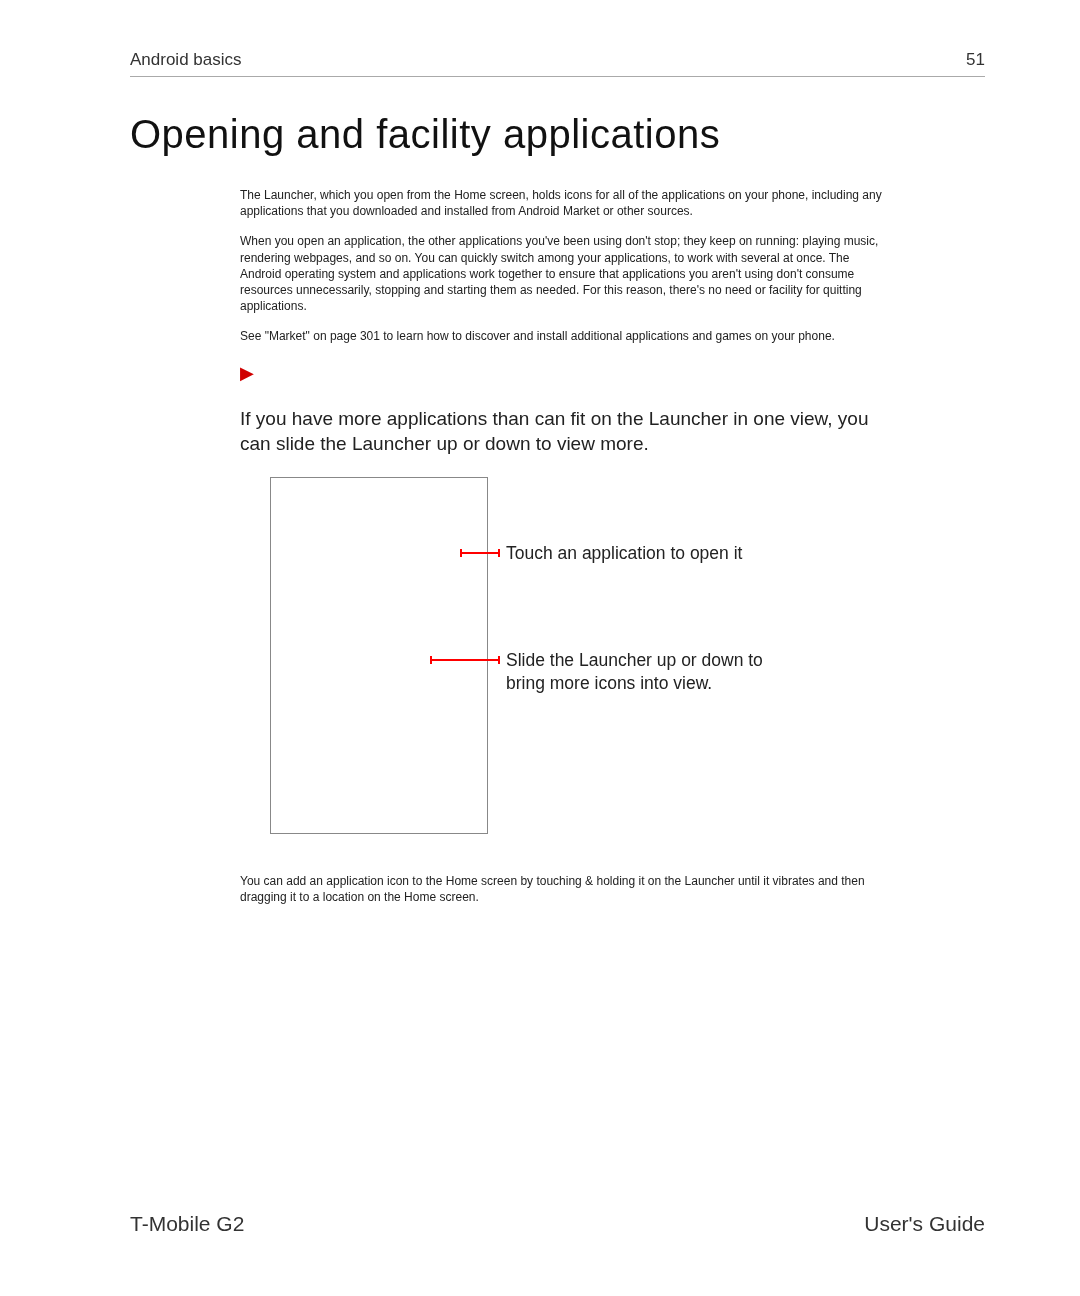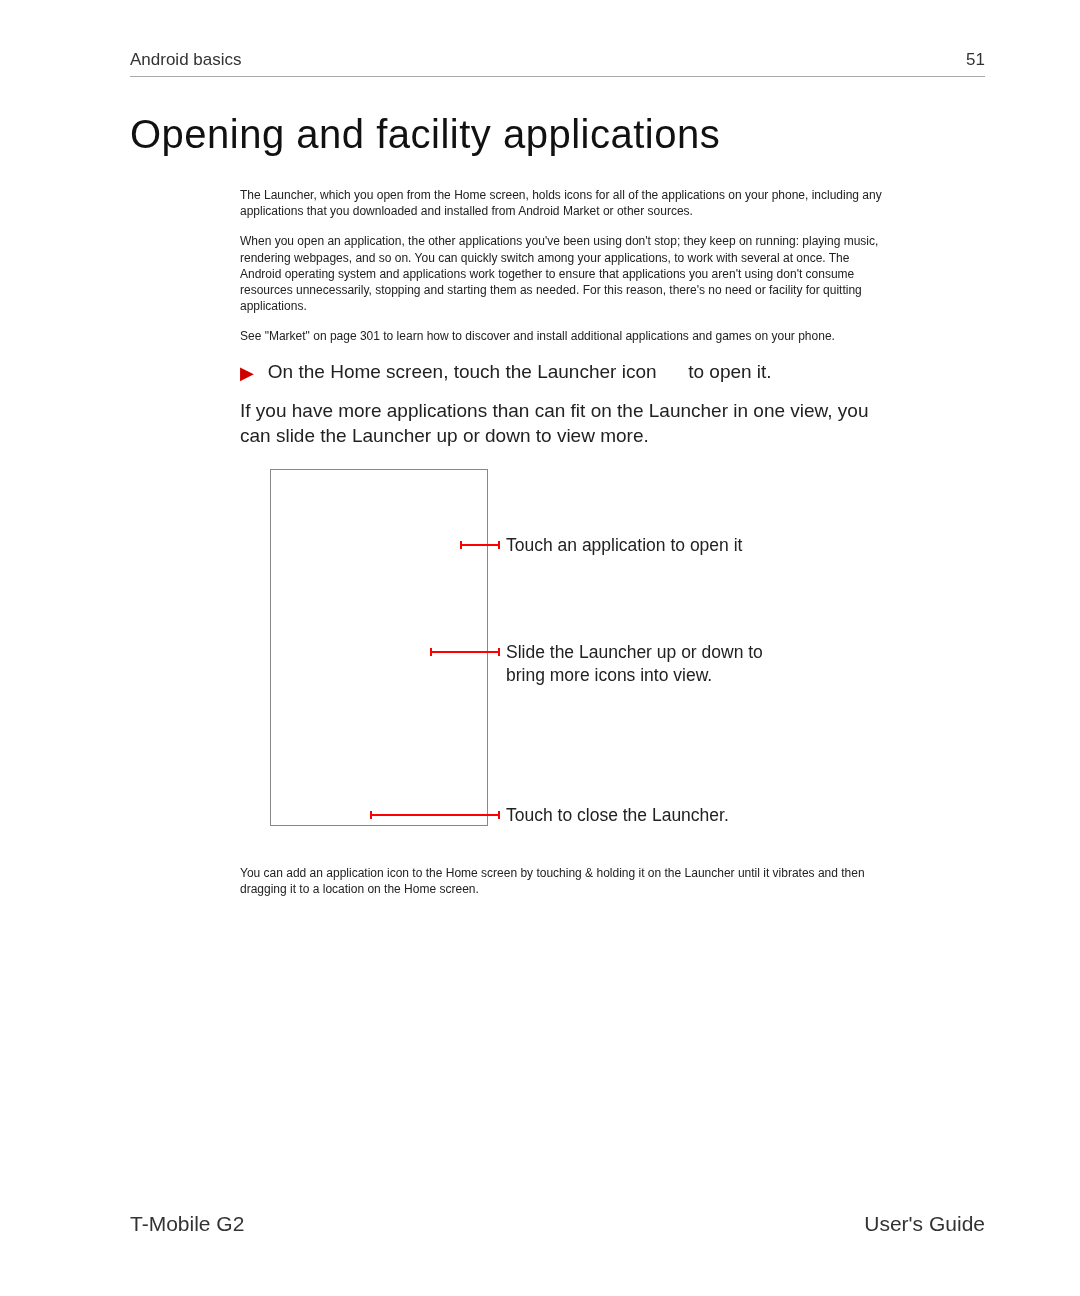--- a/index.html
+++ b/index.html
@@ -62,21 +62,21 @@
     margin-top: 2px;
   }
   .bullet-text {
     font-size: 19px;
     line-height: 1.35;
     color: #222;
   }
   .indented-para {
     font-size: 19px;
     line-height: 1.35;
-    margin: 12px 0 20px 0;
+    margin: 20px 0 20px 0;
     color: #222;
   }
   
   .diagram-wrap {
     position: relative;
     height: 380px;
     margin-left: 30px;
     margin-bottom: 16px;
   }
   .phone-box {
@@ -150,41 +150,36 @@
   <div class="body-col">
     <p class="para">The Launcher, which you open from the Home screen, holds icons for all of the applications on your phone, including any applications that you downloaded and installed from Android Market or other sources.</p>
     <p class="para">When you open an application, the other applications you've been using don't stop; they keep on running: playing music, rendering webpages, and so on. You can quickly switch among your applications, to work with several at once. The Android operating system and applications work together to ensure that applications you aren't using don't consume resources unnecessarily, stopping and starting them as needed. For this reason, there's no need or facility for quitting applications.</p>
     <p class="para">See "Market" on page 301 to learn how to discover and install additional applications and games on your phone.</p>
   </div>
 
 
   <div class="body-col">
     <div class="bullet-row">
       <span class="arrow">▶</span>
-      <span class="bullet-text">On the Home screen, touch the Launcher icon &nbsp;&nbsp;&nbsp;&nbsp; to open it.</span>
     </div>
     <p class="indented-para">If you have more applications than can fit on the Launcher in one view, you can slide the Launcher up or down to view more.</p>
 
     <div class="diagram-wrap">
       <div class="phone-box"></div>
 
       <div class="callout c2">
         <div class="line"></div>
         <div class="txt">Slide the Launcher up or down to bring more icons into view.</div>
       </div>
 
       <div class="callout c1">
         <div class="line"></div>
         <div class="txt">Touch an application to open it</div>
       </div>
 
-      <div class="callout c3">
-        <div class="line"></div>
-        <div class="txt">Touch to close the Launcher.</div>
-      </div>
     </div>
 
     <p class="para">You can add an application icon to the Home screen by touching &amp; holding it on the Launcher until it vibrates and then dragging it to a location on the Home screen.</p>
   </div>
 
   <div class="footer">
     <span>T-Mobile G2</span>
     <span>User's Guide</span>
   </div>
 

